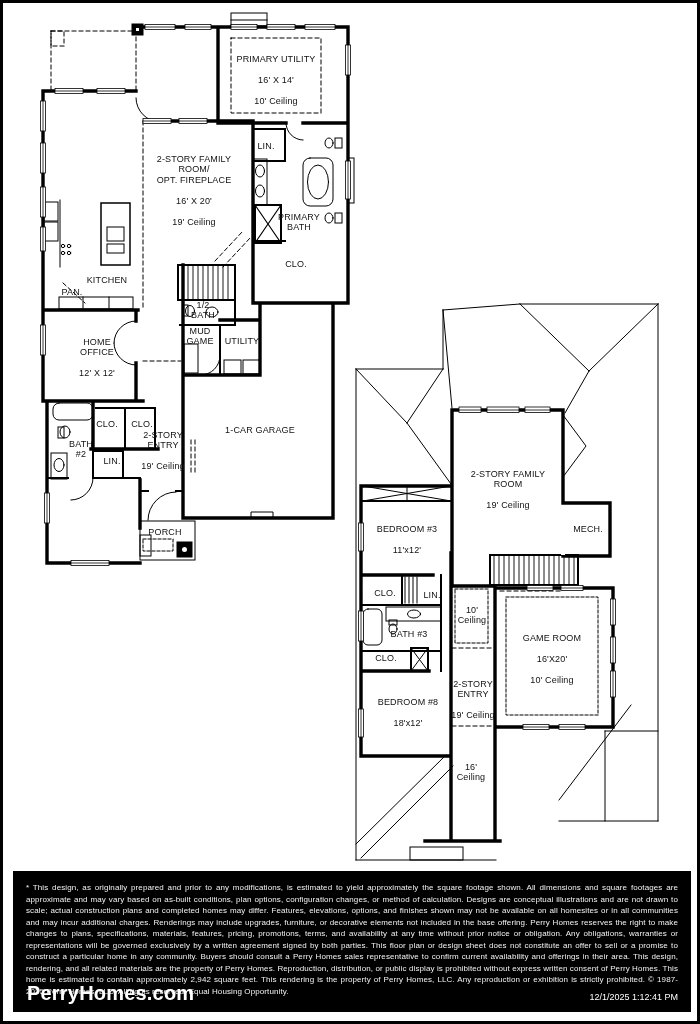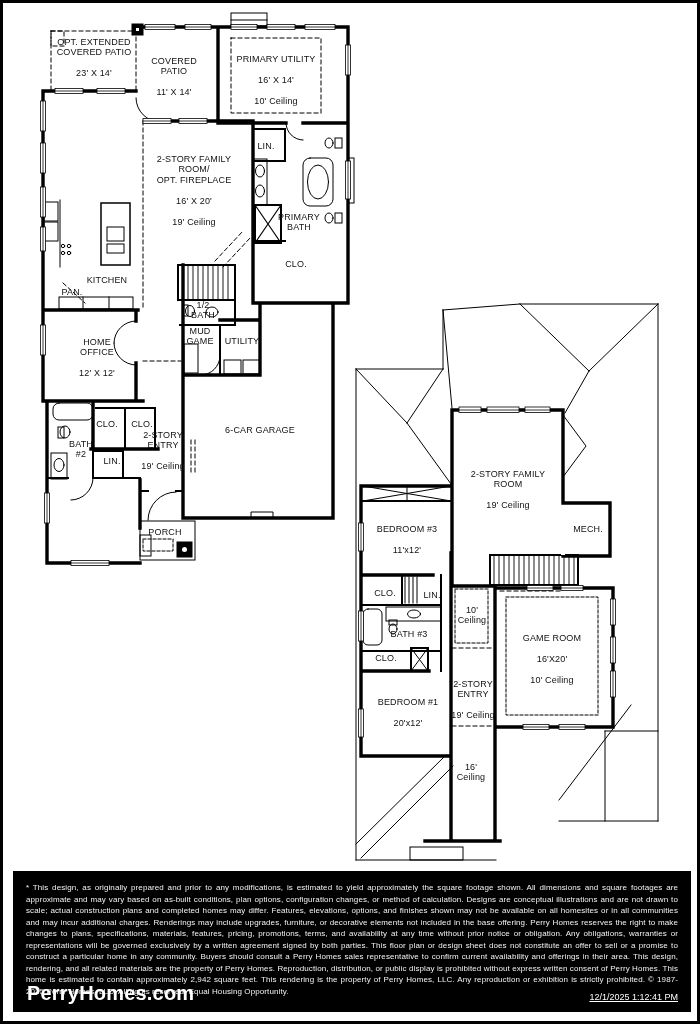--- a/index.html
+++ b/index.html
@@ -6,21 +6,21 @@
   .page{position:relative;width:700px;height:1024px;background:#fff;border:3px solid #000;box-sizing:border-box;overflow:hidden;font-family:"Liberation Sans",sans-serif;}
   .plan{position:absolute;left:0;top:0;width:700px;height:1024px;}
   .lbl{position:absolute;transform:translate(-50%,-50%);text-align:center;color:#111;
        font:9px/1.18 "Liberation Sans",sans-serif;letter-spacing:.15px;white-space:pre-line;}
   .lbl span{display:block;}
   .footer{position:absolute;left:10px;top:868px;width:678px;height:141px;background:#000;color:#fff;
           box-sizing:border-box;padding:11px 13px 6px 13px;}
   .disc{margin:0;font-size:8px;line-height:1.44;text-align:justify;color:#f2f2f2;
         font-family:"Liberation Sans",sans-serif;letter-spacing:.1px;}
   .brand{position:absolute;left:14px;bottom:7px;font-size:20px;font-weight:bold;color:#fff;letter-spacing:.2px;}
-  .timestamp{position:absolute;right:13px;bottom:10px;font-size:9px;color:#fff;text-decoration:underline;}
+  .timestamp{position:absolute;right:13px;bottom:10px;font-size:9px;color:#fff;}
 </style>
 </head>
 <body>
 
 <div class="page">
 
   <svg class="plan" width="700" height="1024" viewBox="0 0 700 1024" xmlns="http://www.w3.org/2000/svg">
     <g stroke="#000" fill="none" stroke-linecap="square">
 
       <g stroke-width="3.4">
@@ -295,30 +295,20 @@
             <rect x="558" y="582.5" width="22" height="5" fill="#fff"></rect>
             <path d="M558,585 H580"></path>
           </g>
         <g>
             <rect x="558" y="540" width="4" height="12" fill="#fff" stroke="none"></rect>
           </g>
       </g>
     </g>
   </svg>
 
-  <div class="lbl" style="left:91px;top:55px">
-    <span>OPT. EXTENDED
-COVERED PATIO</span>
-    <span>23' X 14'</span>
-  </div>
-  <div class="lbl" style="left:171px;top:74px">
-    <span>COVERED
-PATIO</span>
-    <span>11' X 14'</span>
-  </div>
   <div class="lbl" style="left:273px;top:77px">
     <span>PRIMARY UTILITY</span>
     <span>16' X 14'</span>
     <span>10' Ceiling</span>
   </div>
   <div class="lbl" style="left:191px;top:188px">
     <span>2-STORY FAMILY
 ROOM/
 OPT. FIREPLACE</span>
     <span>16' X 20'</span>
@@ -368,21 +358,21 @@
   </div>
   <div class="lbl" style="left:109px;top:458px">
     <span>LIN.</span>
   </div>
   <div class="lbl" style="left:160px;top:448px">
     <span>2-STORY
 ENTRY</span>
     <span>19' Ceiling</span>
   </div>
   <div class="lbl" style="left:257px;top:427px">
-    <span>6-CAR GARAGE</span>
+    <span>1-CAR GARAGE</span>
   </div>
   <div class="lbl" style="left:162px;top:529px">
     <span>PORCH</span>
   </div>
 
   <div class="lbl" style="left:505px;top:487px">
     <span>2-STORY FAMILY
 ROOM</span>
     <span>19' Ceiling</span>
   </div>
@@ -399,22 +389,22 @@
   <div class="lbl" style="left:429px;top:592px">
     <span>LIN.</span>
   </div>
   <div class="lbl" style="left:406px;top:631px">
     <span>BATH #3</span>
   </div>
   <div class="lbl" style="left:383px;top:655px">
     <span>CLO.</span>
   </div>
   <div class="lbl" style="left:405px;top:710px">
-    <span>BEDROOM #1</span>
-    <span>20'x12'</span>
+    <span>BEDROOM #8</span>
+    <span>18'x12'</span>
   </div>
   <div class="lbl" style="left:469px;top:612px">
     <span>10'
 Ceiling</span>
   </div>
   <div class="lbl" style="left:470px;top:697px">
     <span>2-STORY
 ENTRY</span>
     <span>19' Ceiling</span>
   </div>

